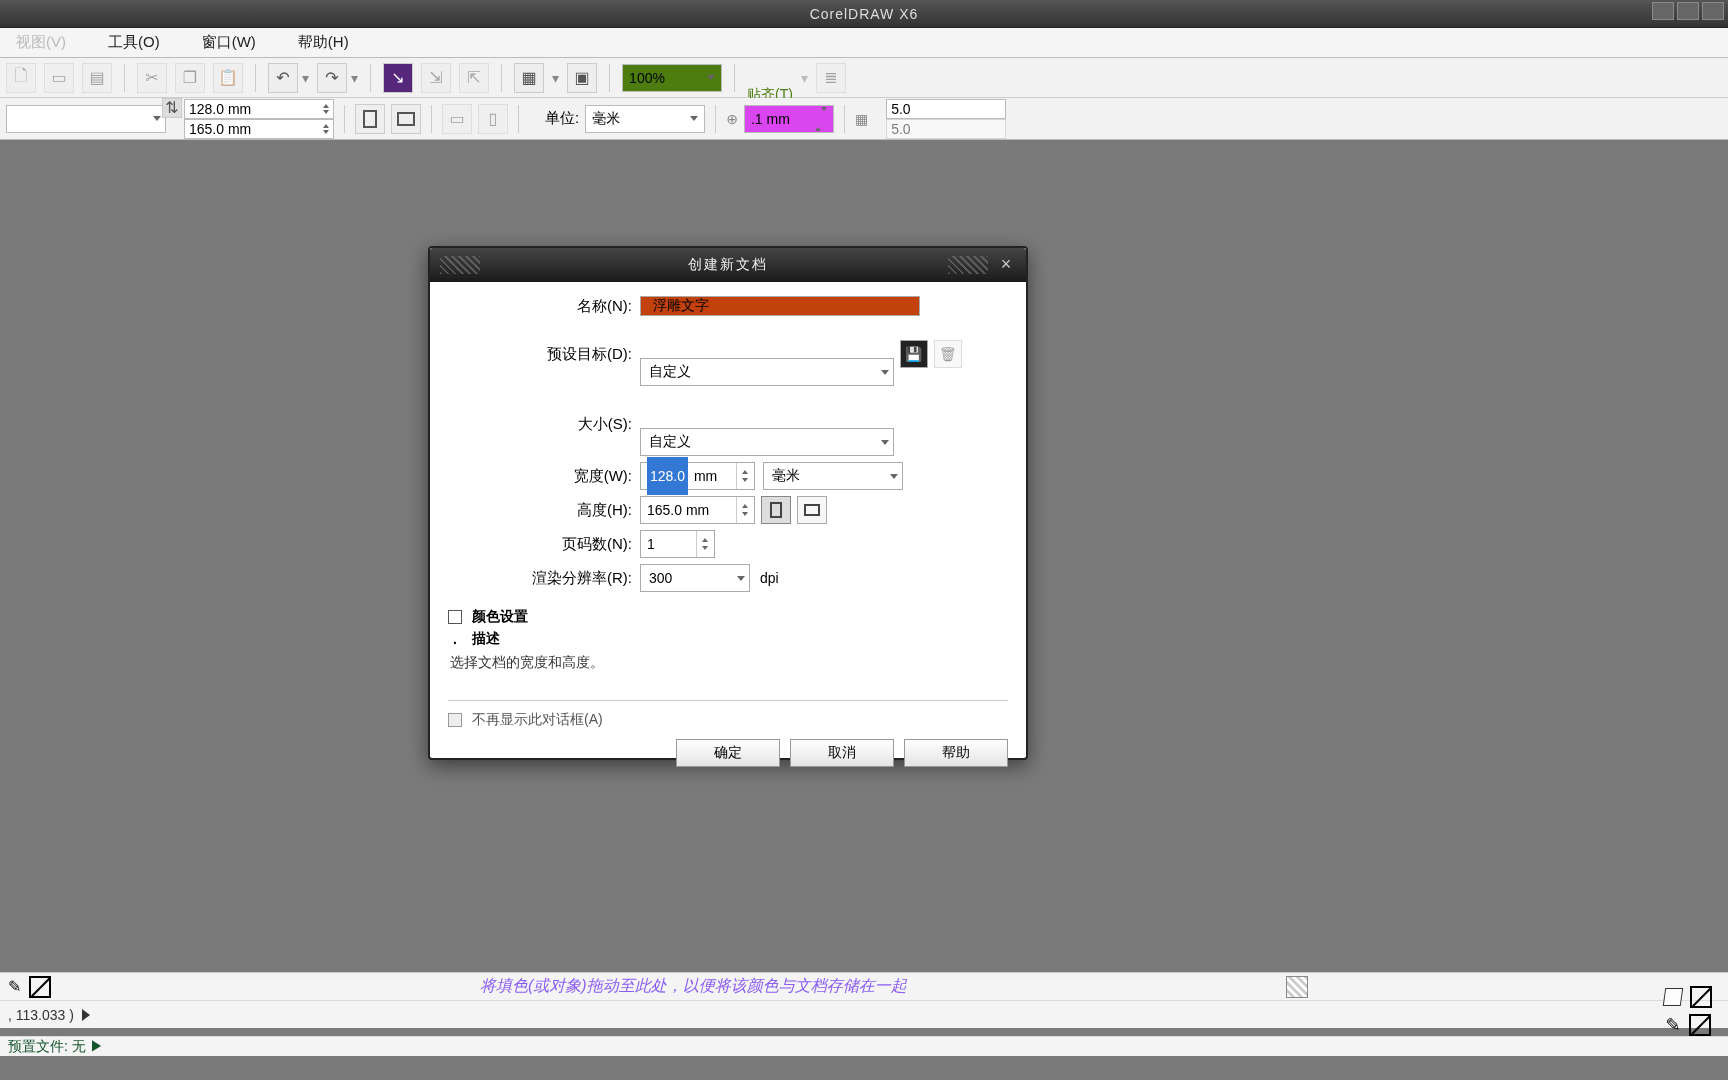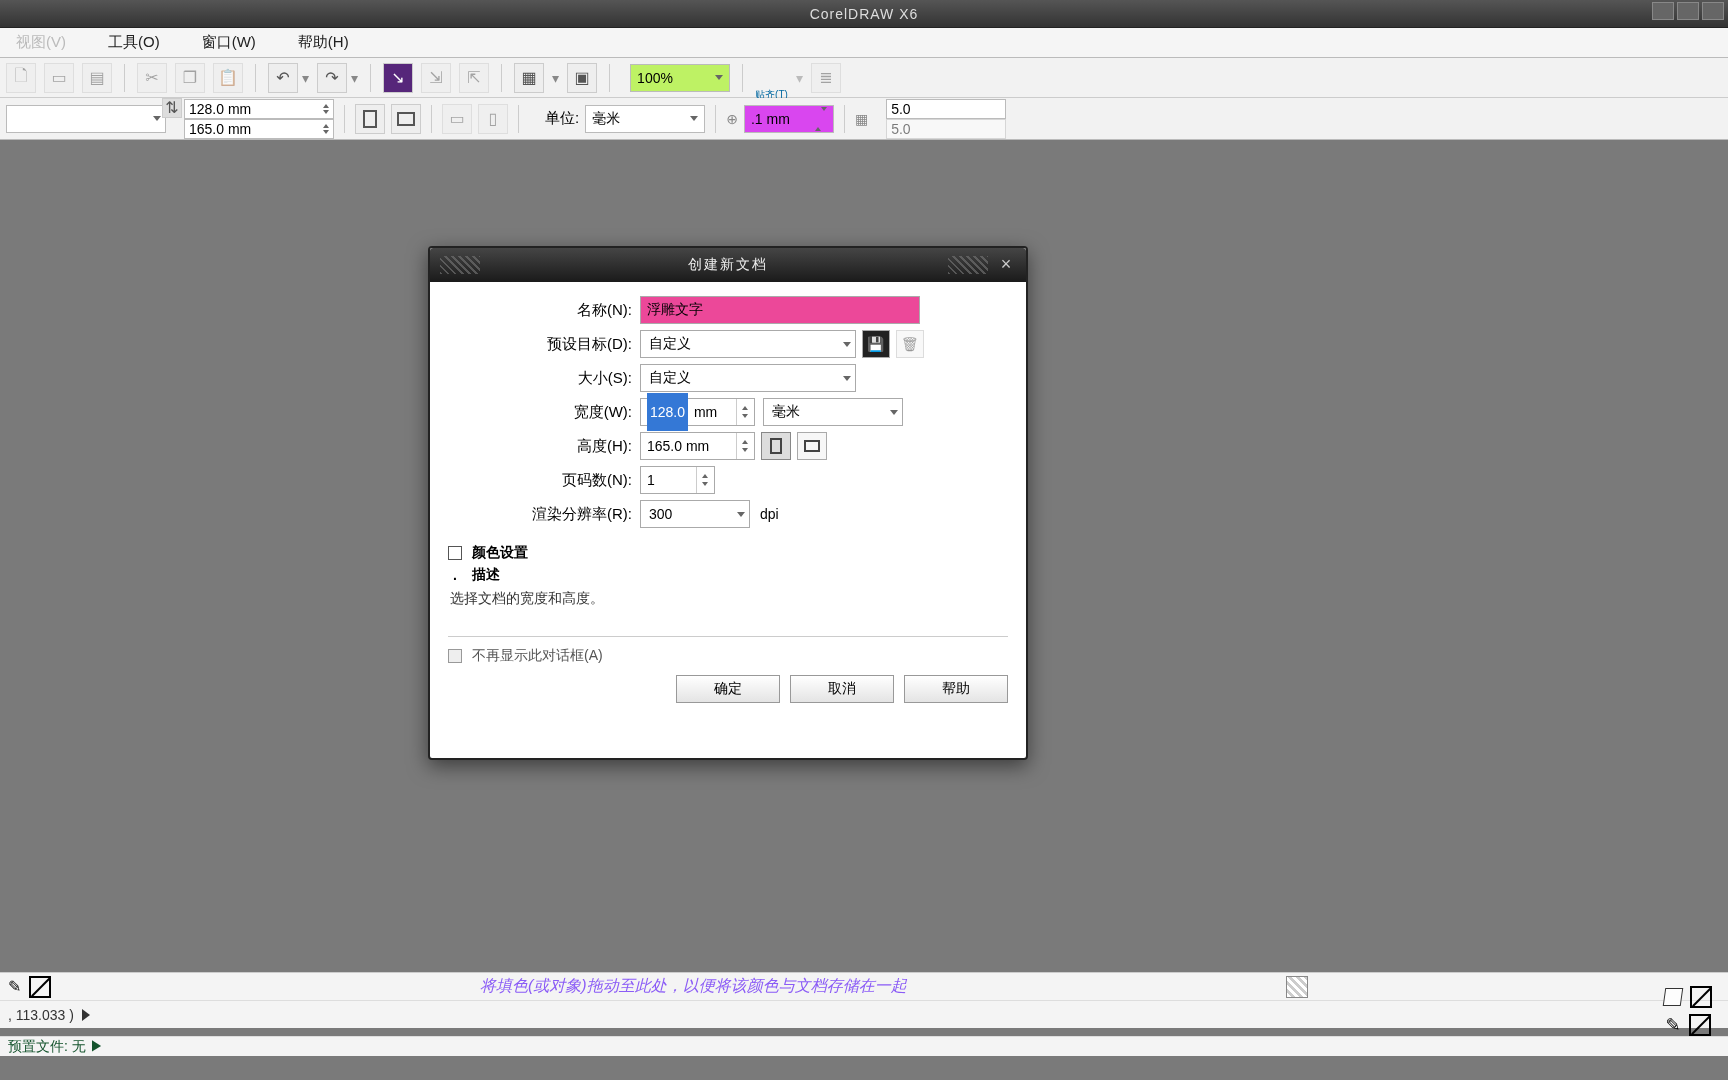--- a/index.html
+++ b/index.html
@@ -18,22 +18,22 @@
   .menubar .menuitem { color:#222; padding:4px 8px; font-size:15px; }
   .menubar .menuitem.dim { color:#bbb; }
 
   
   .toolbar1 { position:absolute; top:58px; left:0; right:0; height:40px; background:#f2f2f2;
     border-bottom:1px solid #ccc; display:flex; align-items:center; padding-left:6px; gap:8px; }
   .tbtn { width:30px; height:30px; border:1px solid #ccc; background:#eee; display:flex;
     align-items:center; justify-content:center; font-size:16px; color:#555; }
   .tbtn.dim { opacity:.5; }
   .vsep { width:1px; height:28px; background:#ccc; margin:0 4px; }
-  .zoomfield { width:100px; height:28px; border:1px solid #bbb; background:#bef264; padding:0 6px;
-    display:flex; align-items:center; justify-content:space-between;margin-left:8px; }
+  .zoomfield { width:100px; height:28px; border:1px solid #bbb; background:#4d7c0f; padding:0 6px;
+    display:flex; align-items:center; justify-content:space-between; }
   .dropdown-arrow { width:0;height:0;border-left:4px solid transparent;border-right:4px solid transparent;border-top:5px solid #666; }
   .tbtn.purple { background:#56267a; color:#fff; }
 
   
   .propbar { position:absolute; top:98px; left:0; right:0; height:42px; background:#f2f2f2;
     border-bottom:1px solid #bbb; display:flex; align-items:center; padding-left:6px; gap:6px; }
   .selbox { width:160px; height:28px; border:1px solid #bbb; background:#fff; display:flex;
     align-items:center; justify-content:flex-end; padding-right:4px; }
   .dimstack { display:flex; flex-direction:column; margin-left:12px; }
   .dimrow { width:150px; height:20px; border:1px solid #bbb; background:#fff; display:flex;
@@ -59,26 +59,26 @@
     position:relative; border-radius:3px 3px 0 0; letter-spacing:2px; }
   .dlg-title::before { content:""; position:absolute; left:10px; top:8px; width:40px; height:18px;
     background:repeating-linear-gradient(45deg,#777 0,#777 2px,transparent 2px,transparent 5px); opacity:.6; }
   .dlg-title::after { content:""; position:absolute; right:38px; top:8px; width:40px; height:18px;
     background:repeating-linear-gradient(45deg,#777 0,#777 2px,transparent 2px,transparent 5px); opacity:.6; }
   .dlg-close { position:absolute; right:8px; top:6px; width:22px; height:22px; color:#ccc; font-size:18px; text-align:center; line-height:20px; cursor:pointer; }
 
   .dlg-body { padding:14px 18px 10px 18px; }
   .form-row { display:flex; align-items:center; margin-bottom:6px; }
   .form-label { width:192px; text-align:right; padding-right:8px; font-size:15px; }
-  .tinput { height:28px; border:1px solid #aaa; background:#ec4899; padding:0 6px; display:flex;
+  .tinput { height:20px; border:1px solid #aaa; background:#c2410c; padding:0 12px; display:flex;
     align-items:center; font-size:14px; }
   .tinput.w280 { width:280px; }
   .combobox { border:1px solid #aaa; background:#fff; height:28px; display:flex; align-items:center;
     justify-content:space-between; padding:0 4px 0 8px; }
-  .combobox.w270 { width:216px; }
+  .combobox.w270 { width:254px;margin-top:36px; }
   .combobox.w140 { width:140px; }
   .combobox.w110 { width:110px; }
   .numinput { border:1px solid #aaa; background:#fff; height:28px; display:flex; align-items:center;
     justify-content:space-between; padding:0 2px 0 6px; }
   .numinput.w115 { width:115px; }
   .numinput.w75 { width:75px; }
   .numinput .sel { background:#3478d6; color:#fff; padding:11px 3px; }
   .spinbox { width:16px; display:flex; flex-direction:column; align-items:center; justify-content:center; gap:2px; border-left:1px solid #ccc; height:100%; }
   .iconbtn { width:28px; height:28px; border:1px solid #aaa; background:#eee; margin-left:6px;
     display:flex; align-items:center; justify-content:center; font-size:14px; }
@@ -155,21 +155,21 @@
   <div class="vsep"></div>
   <div class="tbtn">▦</div>
   <span style="color:#888;">▾</span>
   <div class="tbtn">▣</div>
   <div class="vsep"></div>
   <div class="zoomfield">
     <span>100%</span>
     <span class="dropdown-arrow"></span>
   </div>
   <div class="vsep"></div>
-  <span style="color:#0369a1;font-size:10px;margin-top:34px;">贴齐(T)</span>
+  <span style="color:#4d7c0f;font-size:14px;margin-top:34px;">贴齐(T)</span>
   <span style="color:#bbb;">▾</span>
   <div class="tbtn dim">≣</div>
 </div>
 
 <div class="propbar">
   <div class="selbox">
     <span class="dropdown-arrow"></span>
   </div>
   <div class="dimstack">
     <div class="tbtn" style="width:20px;height:20px;position:absolute;margin-left:-22px;margin-top:-1px;background:#ddd;">⇅</div>

